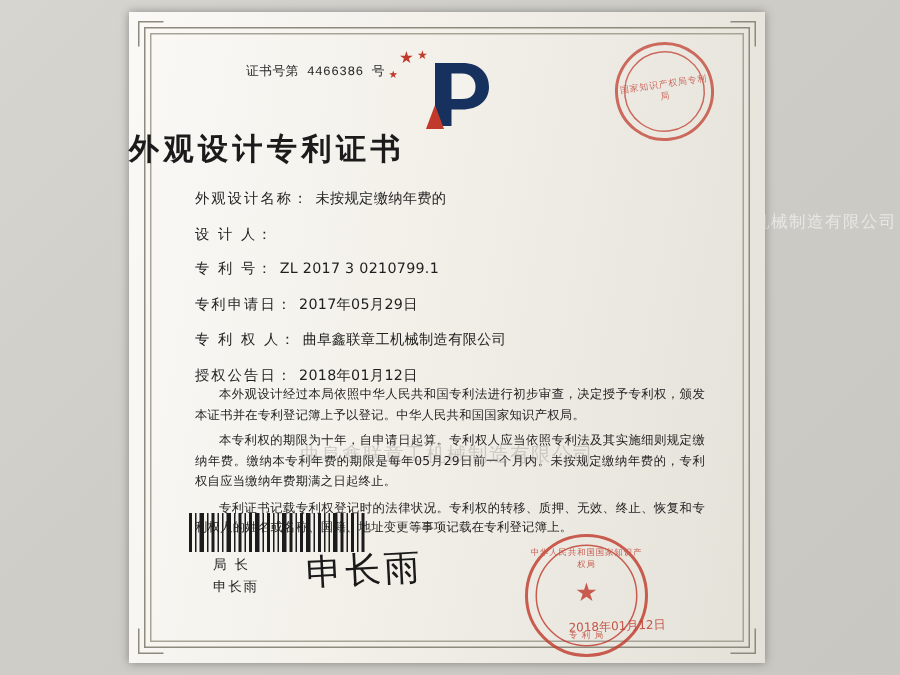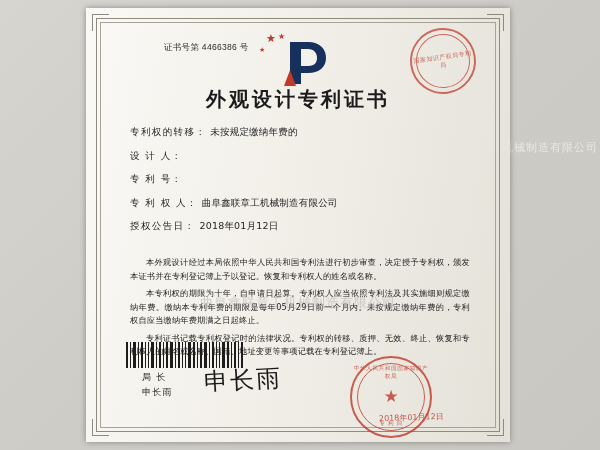--- a/index.html
+++ b/index.html
@@ -59,21 +59,21 @@
   .corner.br { right: 6px; bottom: 6px; border-left: none; border-top: none; }
 
   
   .cert-no {
     position: absolute;
     left: 78px;
     top: 34px;
     font-size: 8.5px;
     color: #2a2a2a;
     letter-spacing: .3px;
-    font-family: Liberation Sans, sans-serif;
+    font-family: Liberation Mono, monospace;
   }
   
   .seal-top {
     position: absolute;
     right: 34px;
     top: 20px;
     width: 62px;
     height: 62px;
     border-radius: 50%;
     border: 2px solid #c0392b;
@@ -120,21 +120,20 @@
   .logo .s3 { left: 3px;  top: 14px; font-size: 7px; }
   .logo .p-mark {
     position: absolute;
     left: 26px; top: 4px;
     width: 46px; height: 50px;
   }
   .title {
     position: absolute;
     left: 0; right: 0;
     top: 78px;
-    text-align: center;
     font-family: "DejaVu Sans", sans-serif;
     font-size: 20px;
     font-weight: bold;
     letter-spacing: 3px;
     color: #1b1b1b;
   }
   
   .fields {
     position: absolute;
     left: 44px;
@@ -318,41 +317,46 @@
           <path d="M19 13 L26 13 C32 13 35 17 35 22 C35 27 32 30 26 30 L19 30 Z" fill="#f4f2ec"></path>
           <path d="M2 50 L14 50 L8 34 Z" fill="#c0392b"></path>
         </svg>
       </div>
     </div>
 
     <div class="title">外观设计专利证书</div>
 
     <div class="fields">
       <div class="frow">
-        <span class="flabel">专利权的转移：</span>
+        <span class="flabel">外观设计名称：</span>
         <span class="fvalue">未按规定缴纳年费的</span>
       </div>
       <div class="frow">
         <span class="flabel">设 计 人：</span>
       </div>
       <div class="frow">
         <span class="flabel">专 利 号：</span>
+        <span class="fvalue">ZL 2017 3 0210799.1</span>
+      </div>
+      <div class="frow">
+        <span class="flabel">专利申请日：</span>
+        <span class="fvalue">2017年05月29日</span>
       </div>
       <div class="frow">
         <span class="flabel">专 利 权 人：</span>
         <span class="fvalue">曲阜鑫联章工机械制造有限公司</span>
       </div>
       <div class="frow">
         <span class="flabel">授权公告日：</span>
         <span class="fvalue">2018年01月12日</span>
       </div>
     </div>
 
     <div class="body-text">
-      <p>本外观设计经过本局依照中华人民共和国专利法进行初步审查，决定授予专利权，颁发本证书并在专利登记簿上予以登记。恢复和专利权人的姓名或名称。</p>
+      <p>本外观设计经过本局依照中华人民共和国专利法进行初步审查，决定授予专利权，颁发本证书并在专利登记簿上予以登记。中华人民共和国国家知识产权局。</p>
       <p>本专利权的期限为十年，自申请日起算。专利权人应当依照专利法及其实施细则规定缴纳年费。缴纳本专利年费的期限是每年05月29日前一个月内。未按规定缴纳年费的，专利权自应当缴纳年费期满之日起终止。</p>
       <p>专利证书记载专利权登记时的法律状况。专利权的转移、质押、无效、终止、恢复和专利权人的姓名或名称、国籍、地址变更等事项记载在专利登记簿上。</p>
     </div>
 
     <div class="watermark">曲阜鑫联章工机械制造有限公司</div>
 
     <div class="barcode">
       <i style="left:0px;width:2px"></i>
         <i style="left:4px;width:1px"></i>
       <i style="left:7px;width:3px"></i>

